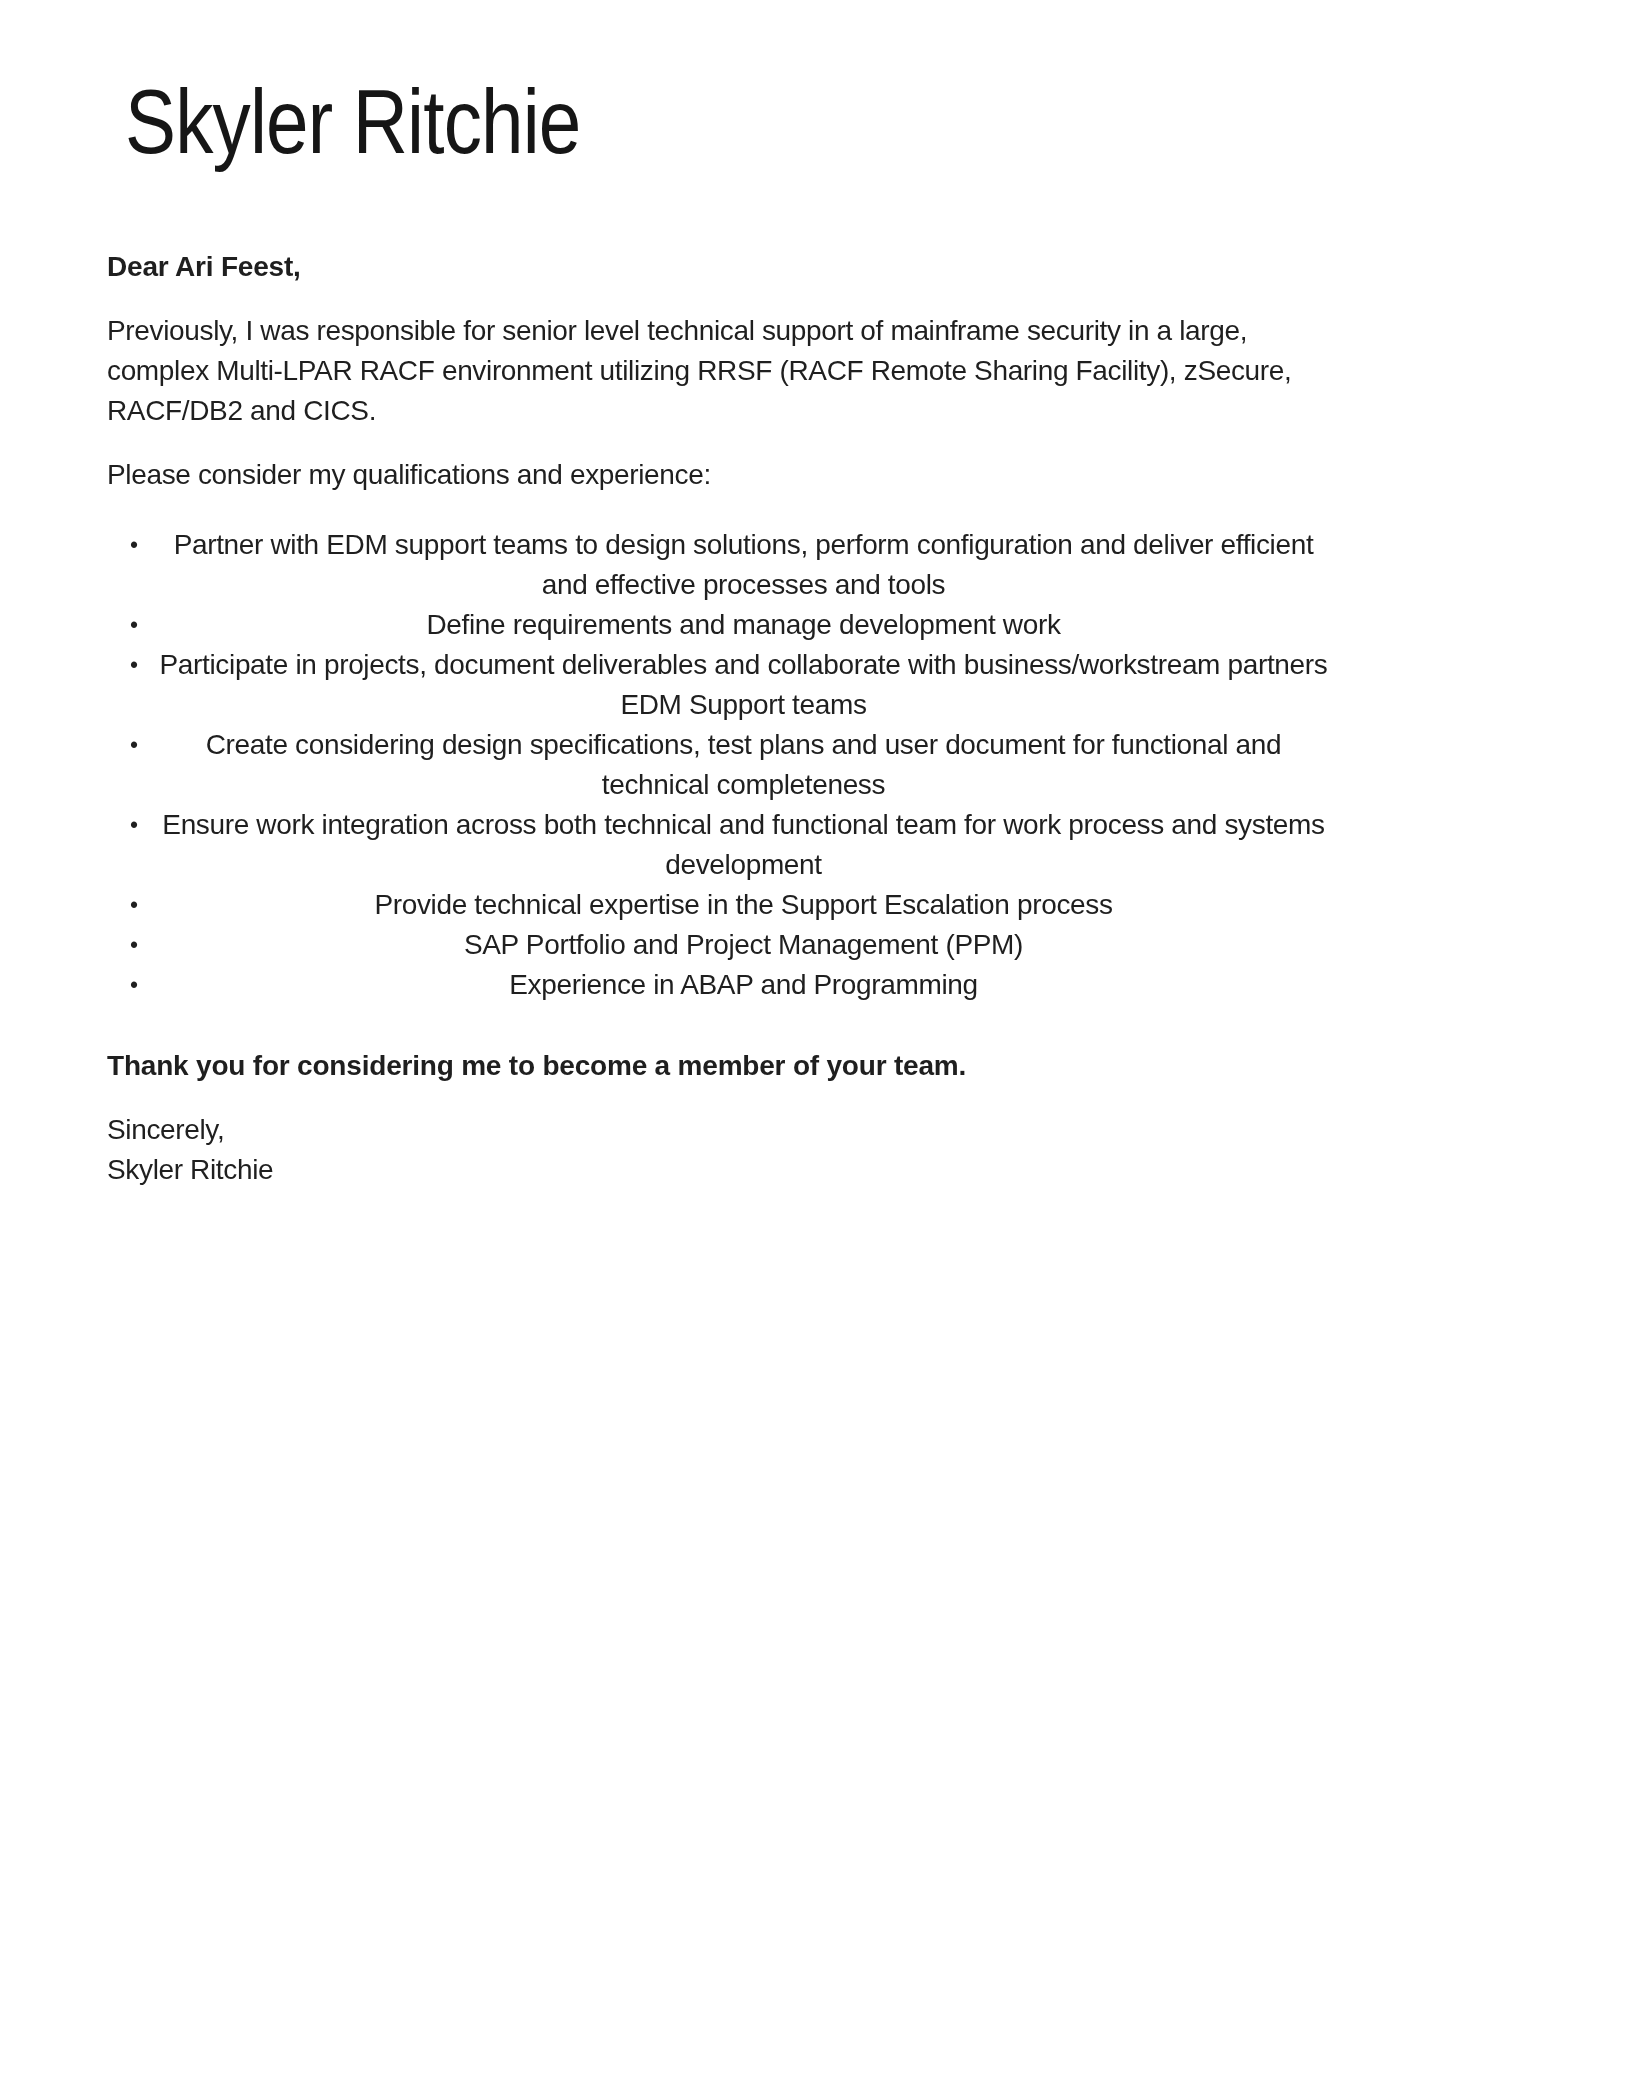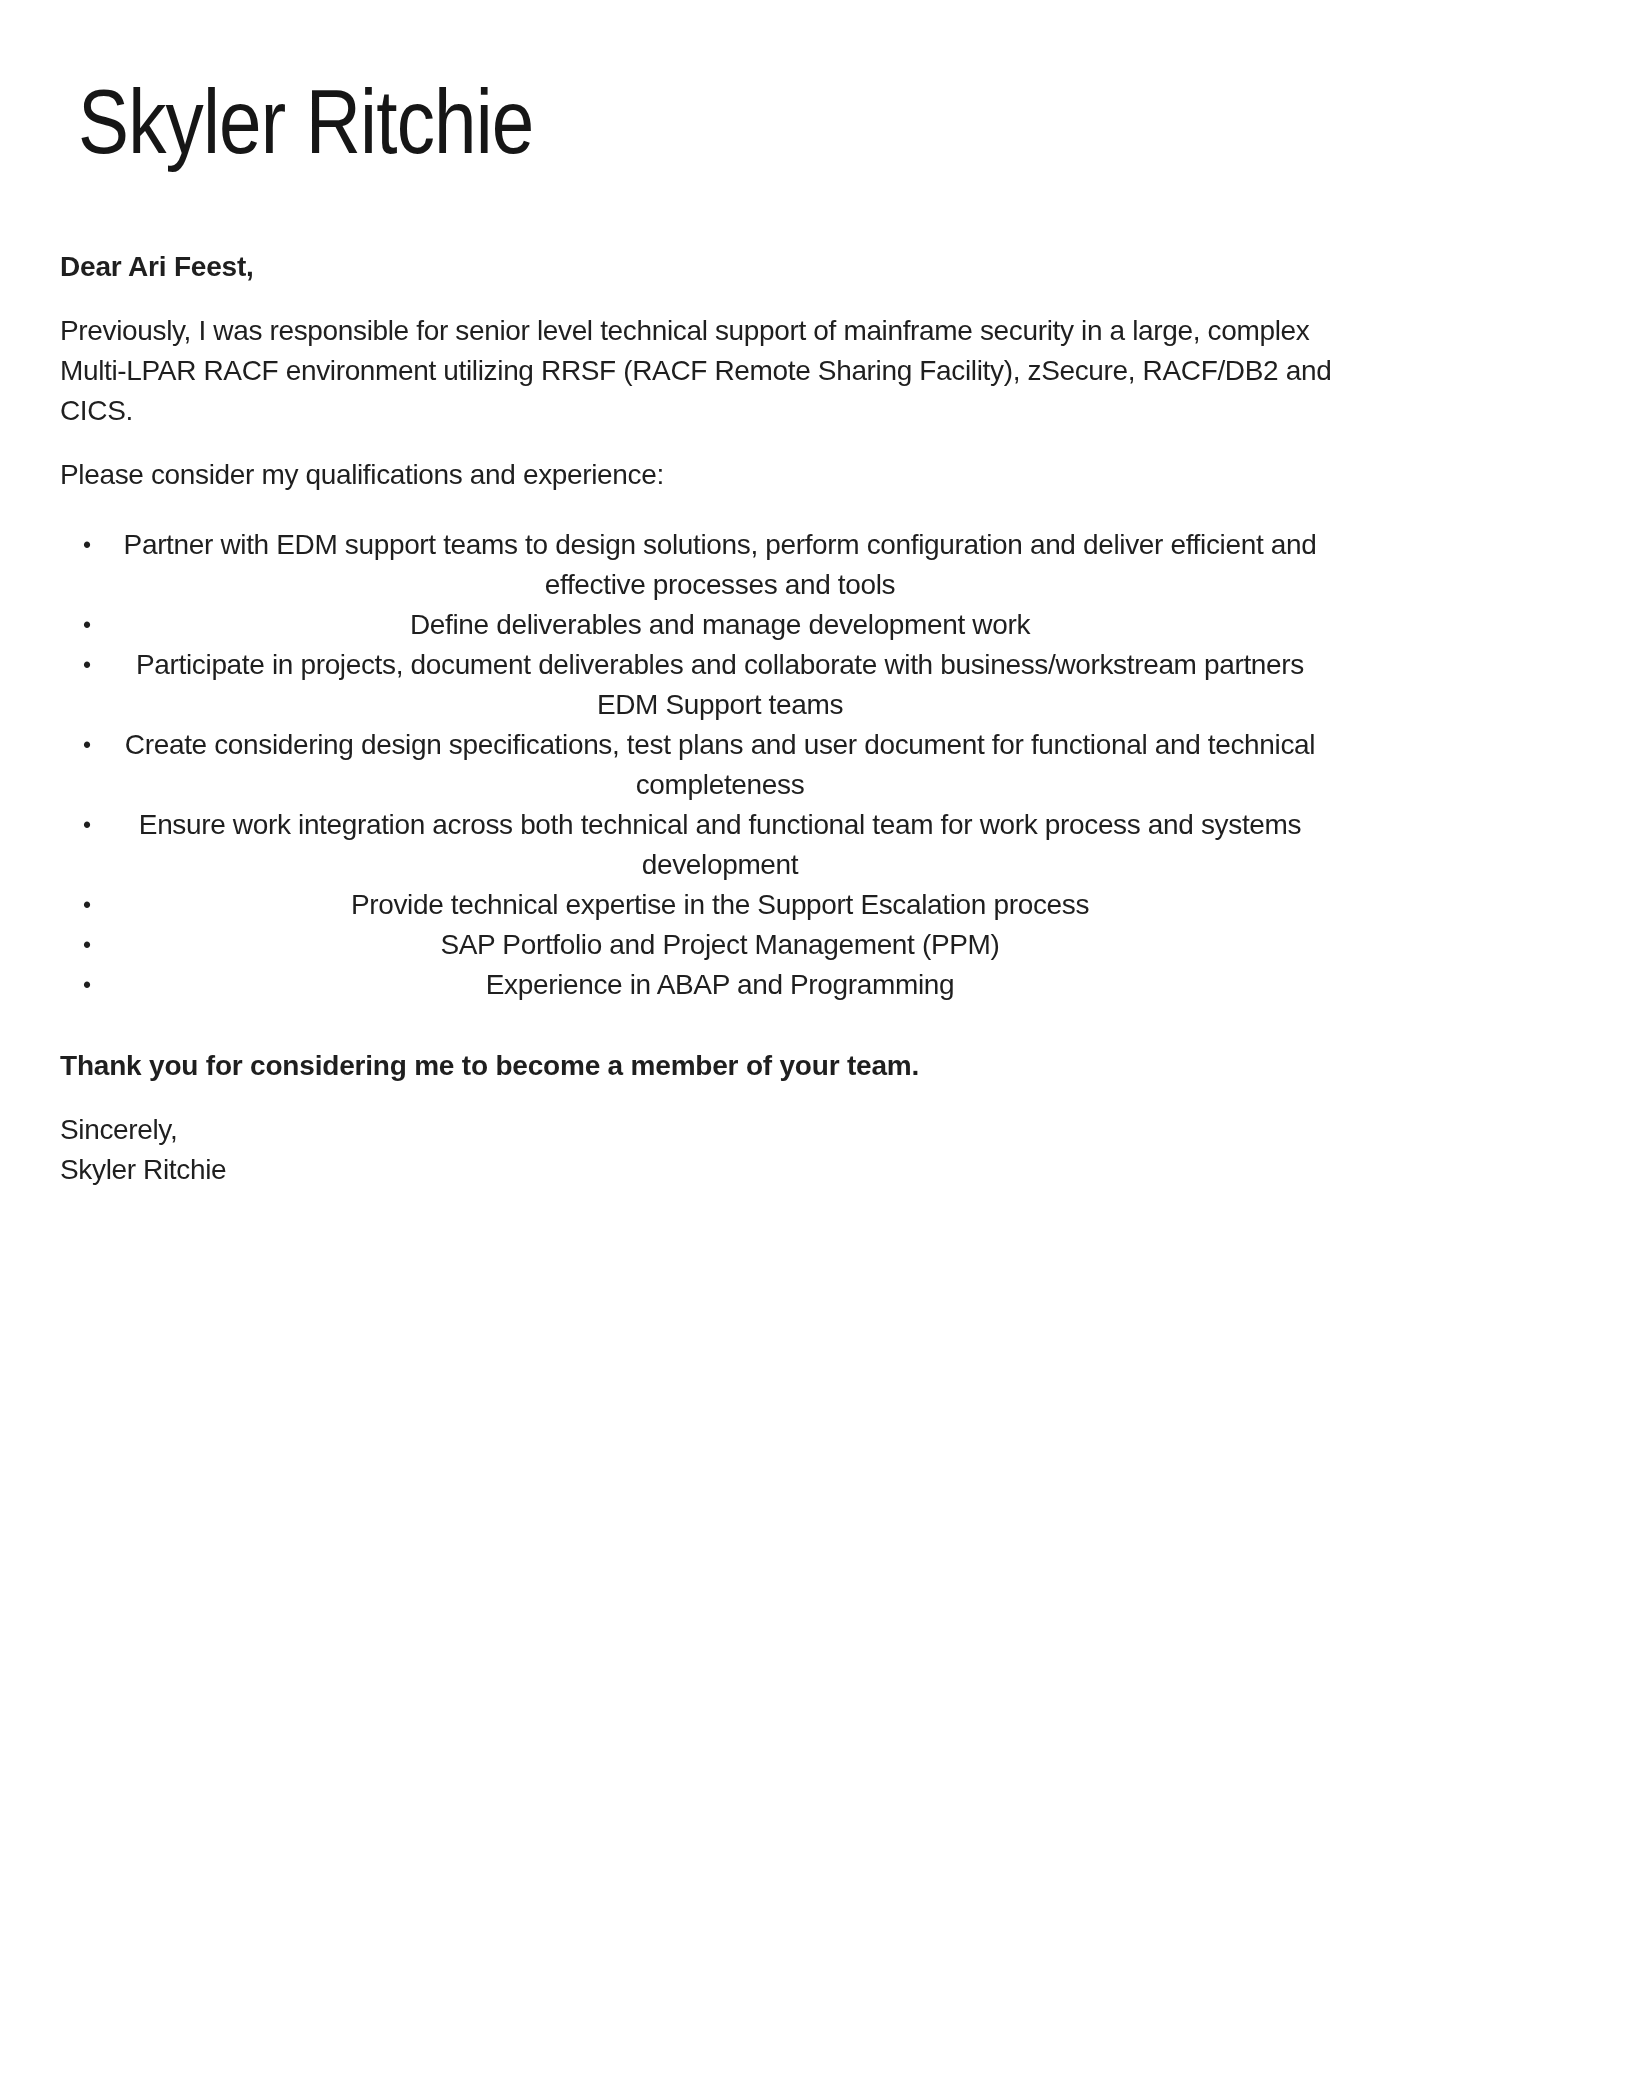--- a/index.html
+++ b/index.html
@@ -8,21 +8,21 @@
     width: 1632px;
     height: 2098px;
     background: #ffffff;
     font-family: "Liberation Sans", "DejaVu Sans", sans-serif;
     color: #1f1f1f;
     overflow: hidden;
   }
   .page {
     width: 1476px;
     height: 2098px;
-    padding: 76px 142px 60px 60px;
+    padding: 76px 142px 60px 107px;
     background: #ffffff;
     border-radius: 18px;
   }
   .letter-header { margin-left: 18px; }
   .applicant-name {
     margin: 0;
     font-size: 91px;
     font-weight: 400;
     line-height: 1;
     letter-spacing: -1px;
@@ -80,21 +80,21 @@
 
     <p class="semibold">Dear Ari Feest,</p>
 
 
     <p>Previously, I was responsible for senior level technical support of mainframe security in a large, complex Multi-LPAR RACF environment utilizing RRSF (RACF Remote Sharing Facility), zSecure, RACF/DB2 and CICS.</p>
 
     <p>Please consider my qualifications and experience:</p>
 
     <ul class="qual-list">
       <li>Partner with EDM support teams to design solutions, perform configuration and deliver efficient and effective processes and tools</li>
-      <li>Define deliverables and manage development work</li>
+      <li>Define requirements and manage development work</li>
       <li>Participate in projects, document deliverables and collaborate with business/workstream partners EDM Support teams</li>
       <li>Create considering design specifications, test plans and user document for functional and technical completeness</li>
       <li>Ensure work integration across both technical and functional team for work process and systems development</li>
       <li>Provide technical expertise in the Support Escalation process</li>
       <li>SAP Portfolio and Project Management (PPM)</li>
       <li>Experience in ABAP and Programming</li>
     </ul>
 
     <p class="semibold thanks">Thank you for considering me to become a member of your team.</p>
 

